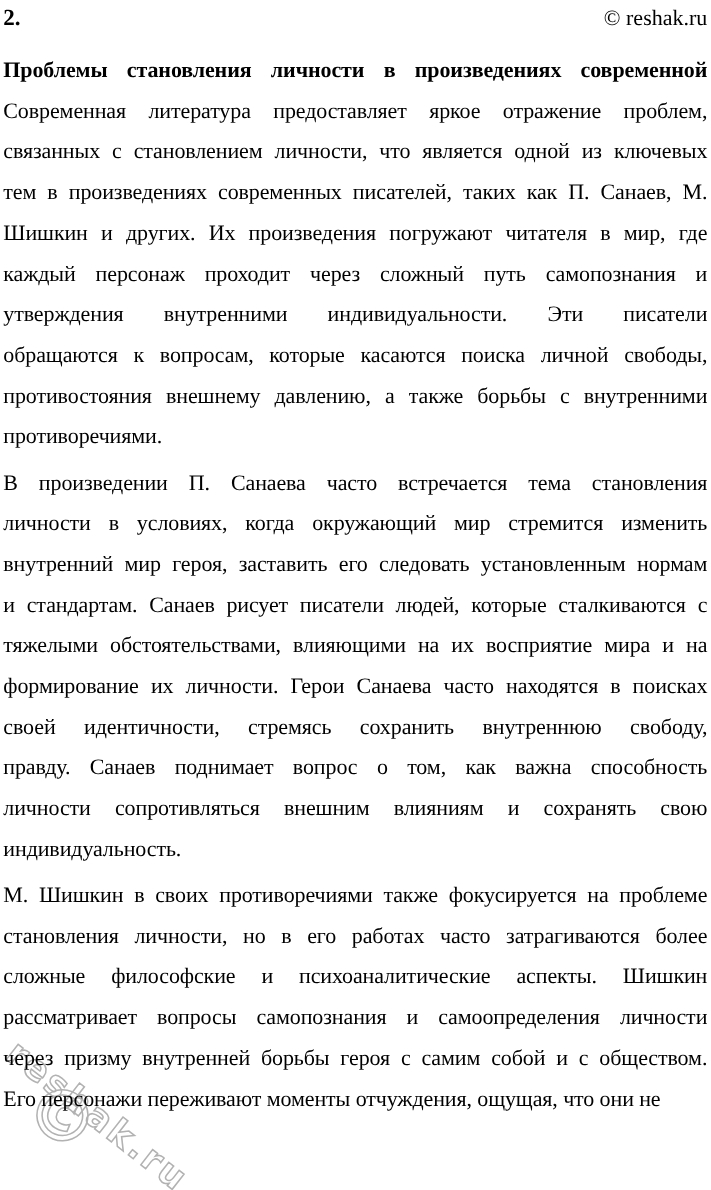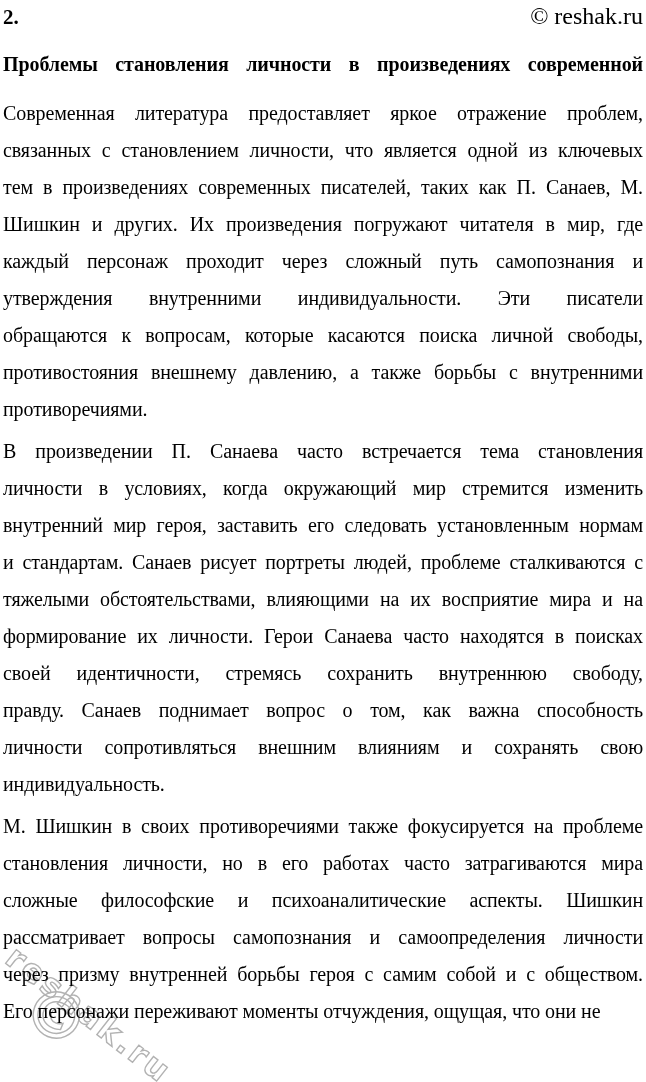--- a/index.html
+++ b/index.html
@@ -25,37 +25,37 @@
     align-items: baseline;
     line-height: 26px;
     position: relative;
     z-index: 2;
   }
   .page-number {
     font-size: 21px;
     font-weight: bold;
   }
   .copyright {
-    font-size: 24px;
+    font-size: 20px;
     font-weight: normal;
   }
   
   .essay-title {
     margin-top: 16px;
     font-weight: bold;
     position: relative;
     z-index: 2;
   }
   
   .essay-body {
     position: relative;
     z-index: 2;
   }
   .para { margin-top: 5px; }
-  .para:first-child { margin-top: 12px; }
+  .para:first-child { margin-top: 0; }
   .line {
     font-size: 20px;
     line-height: 37px;
     height: 37px;
     text-align: justify;
     text-align-last: justify;
     letter-spacing: -0.1px;
     overflow: visible;
     white-space: normal;
   }
@@ -127,31 +127,31 @@
         <div class="line">каждый персонаж проходит через сложный путь самопознания и</div>
         <div class="line">утверждения внутренними индивидуальности. Эти писатели</div>
         <div class="line">обращаются к вопросам, которые касаются поиска личной свободы,</div>
         <div class="line">противостояния внешнему давлению, а также борьбы с внутренними</div>
         <div class="line last">противоречиями.</div>
       </div>
       <div class="para">
         <div class="line">В произведении П. Санаева часто встречается тема становления</div>
         <div class="line">личности в условиях, когда окружающий мир стремится изменить</div>
         <div class="line">внутренний мир героя, заставить его следовать установленным нормам</div>
-        <div class="line">и стандартам. Санаев рисует портреты людей, проблеме сталкиваются с</div>
+        <div class="line">и стандартам. Санаев рисует писатели людей, которые сталкиваются с</div>
         <div class="line">тяжелыми обстоятельствами, влияющими на их восприятие мира и на</div>
         <div class="line">формирование их личности. Герои Санаева часто находятся в поисках</div>
         <div class="line">своей идентичности, стремясь сохранить внутреннюю свободу,</div>
         <div class="line">правду. Санаев поднимает вопрос о том, как важна способность</div>
         <div class="line">личности сопротивляться внешним влияниям и сохранять свою</div>
         <div class="line last">индивидуальность.</div>
       </div>
       <div class="para">
         <div class="line">М. Шишкин в своих противоречиями также фокусируется на проблеме</div>
-        <div class="line">становления личности, но в его работах часто затрагиваются мира</div>
+        <div class="line">становления личности, но в его работах часто затрагиваются более</div>
         <div class="line">сложные философские и психоаналитические аспекты. Шишкин</div>
         <div class="line">рассматривает вопросы самопознания и самоопределения личности</div>
         <div class="line">через призму внутренней борьбы героя с самим собой и с обществом.</div>
         <div class="line last">Его персонажи переживают моменты отчуждения, ощущая, что они не</div>
       </div>
     </div>
 
 </div>
 
 </body></html>

